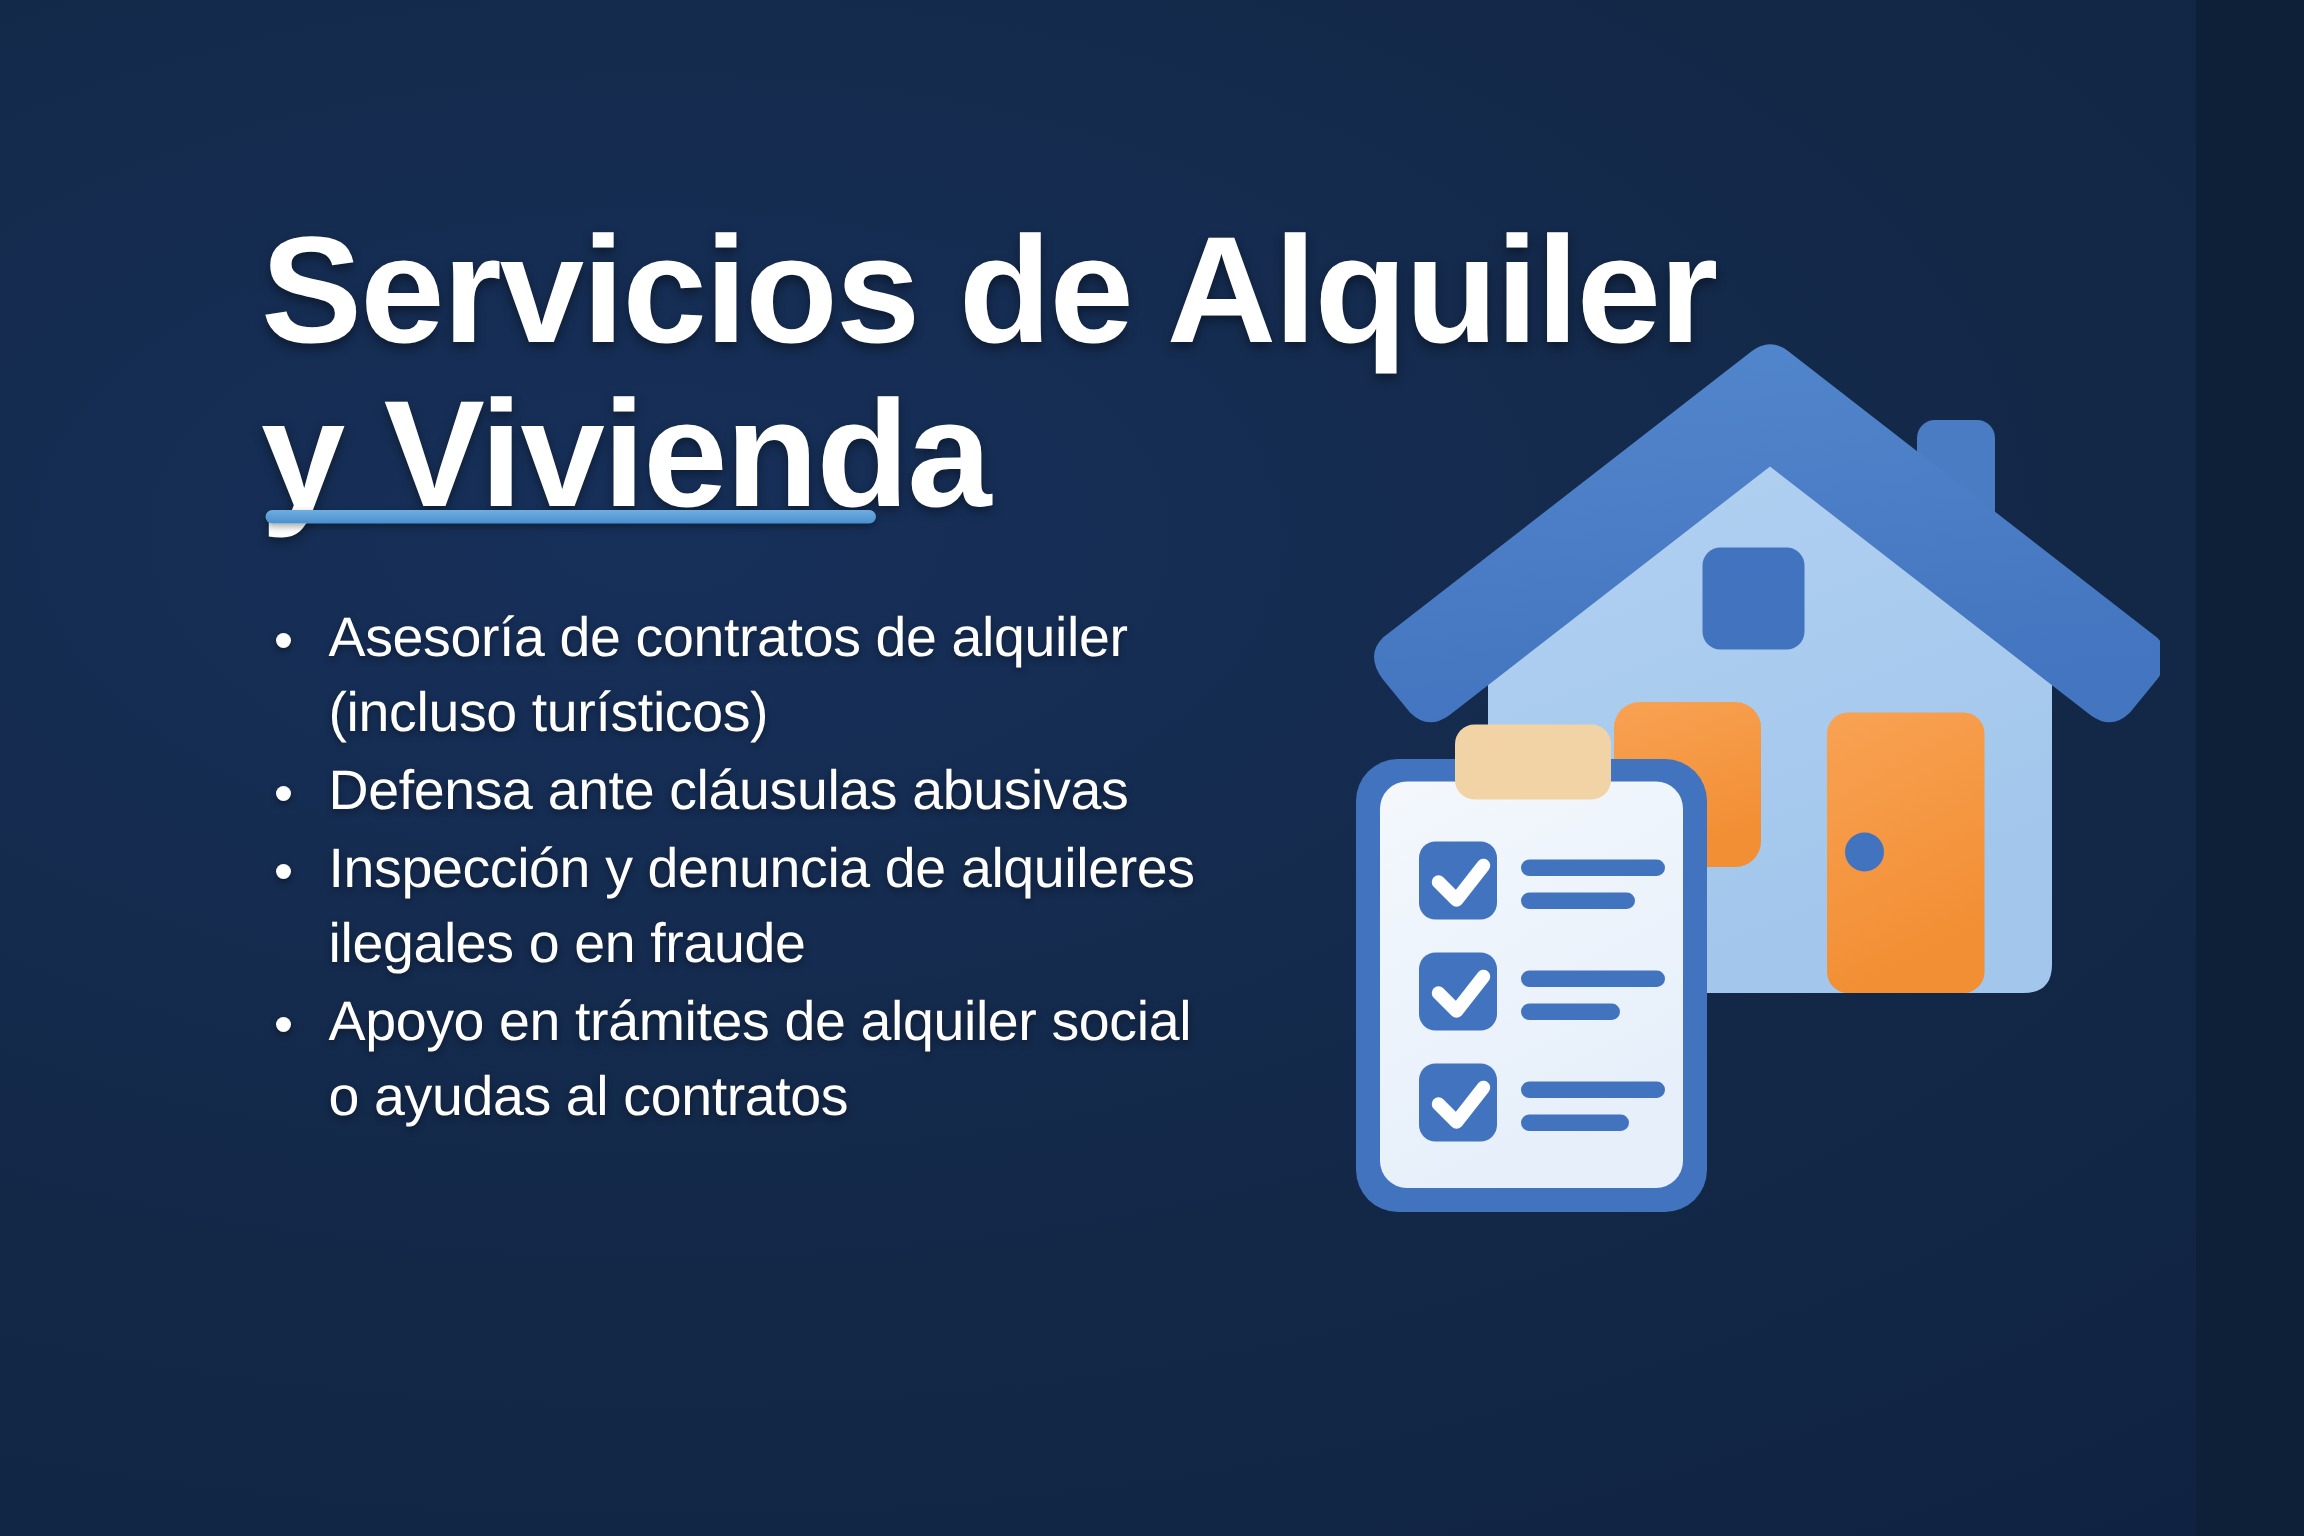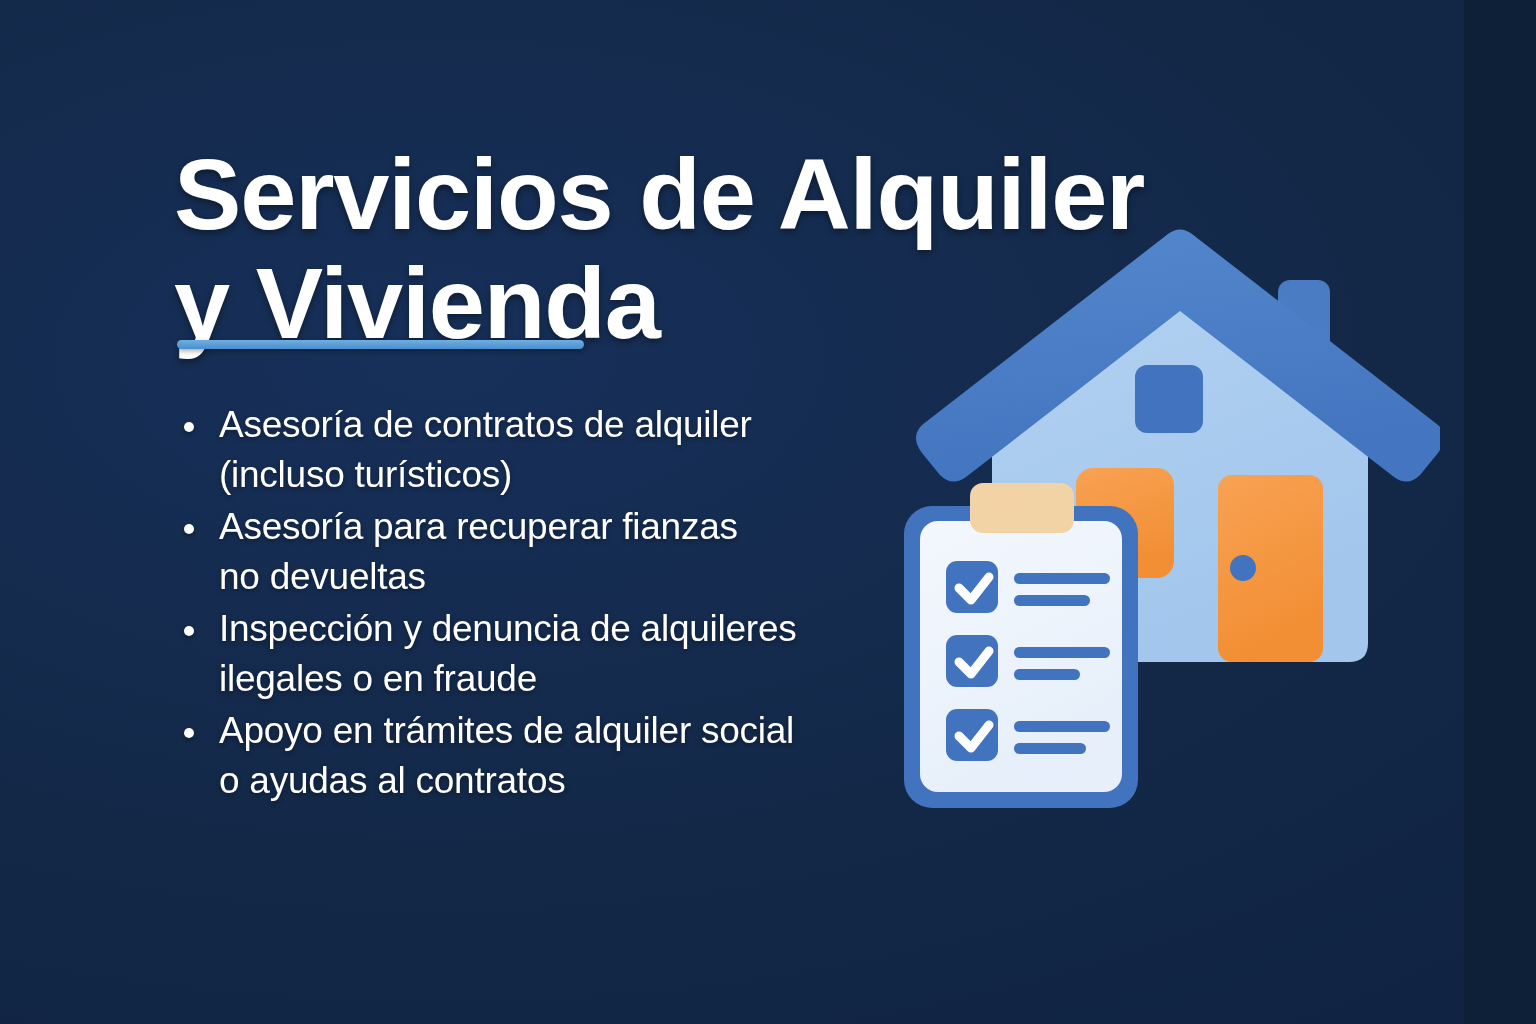--- a/index.html
+++ b/index.html
@@ -95,22 +95,21 @@
 <div id="canvas">
 
   <h1 id="title">Servicios de Alquiler
 y Vivienda</h1>
 
   <div id="accent-rule"></div>
 
   <ul id="bullet-list">
     <li>Asesoría de contratos de alquiler
 (incluso turísticos)</li>
-    <li>Asesoría para recuperar fianzas
-no devueltas</li>
+    <li>Defensa ante cláusulas abusivas</li>
     <li>Inspección y denuncia de alquileres
 ilegales o en fraude</li>
     <li>Apoyo en trámites de alquiler social
 o ayudas al contratos</li>
   </ul>
 
   <div id="illustration">
     <svg viewBox="0 0 560 600" xmlns="http://www.w3.org/2000/svg">
       <defs>
         <linearGradient id="gBody" x1="0" y1="0" x2="0.35" y2="1">

